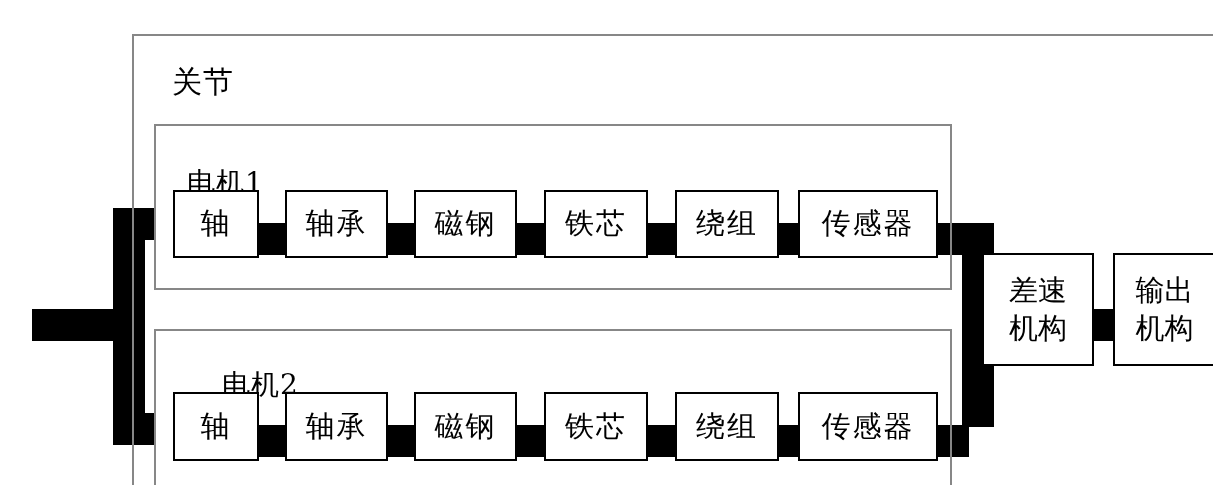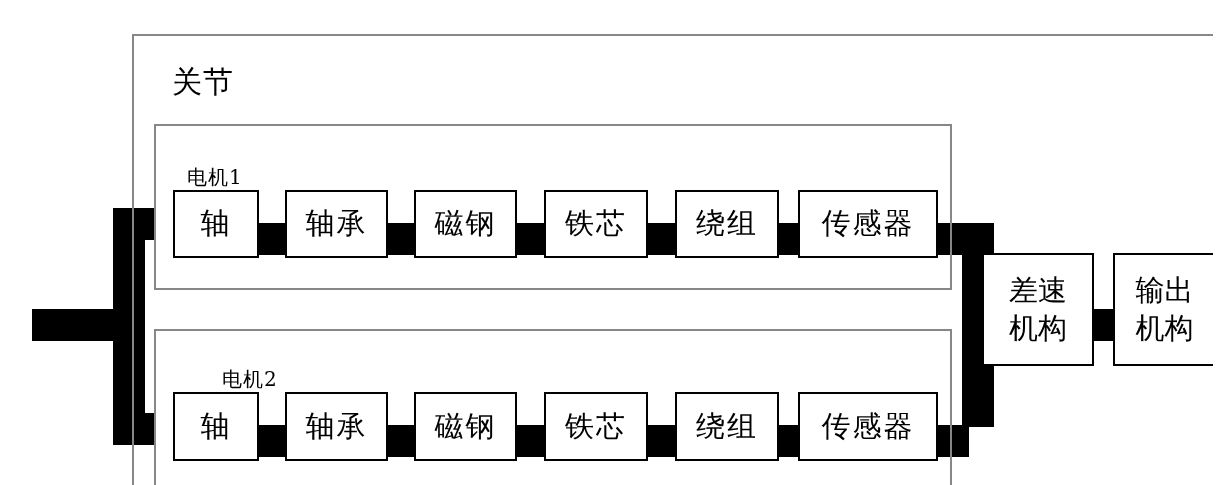--- a/index.html
+++ b/index.html
@@ -22,21 +22,21 @@
     position: absolute;
     border: 2px solid var(--block-border, #000000);
     background: #ffffff;
     display: flex;
     align-items: center;
     justify-content: center;
     font-size: 29px;
     letter-spacing: 2px;
   }
   .line { position: absolute; background: var(--connector, #000000); }
-  .lbl { position: absolute; font-size: 20px; white-space: nowrap; letter-spacing: 1px; }
+  .lbl { position: absolute; font-size: 28px; white-space: nowrap; letter-spacing: 1px; }
   .duo { white-space: pre-line; text-align: center; line-height: 1.3; letter-spacing: 0; }
 </style>
 </head>
 <body>
 
 <div class="stage">
 
   <div class="line" style="left:0px;   top:277px; width:82px;  height:2px;"></div>
   <div class="line" style="left:81px;  top:176px; width:2px;   height:207px;"></div>
   <div class="line" style="left:81px;  top:176px; width:43px;  height:2px;"></div>

